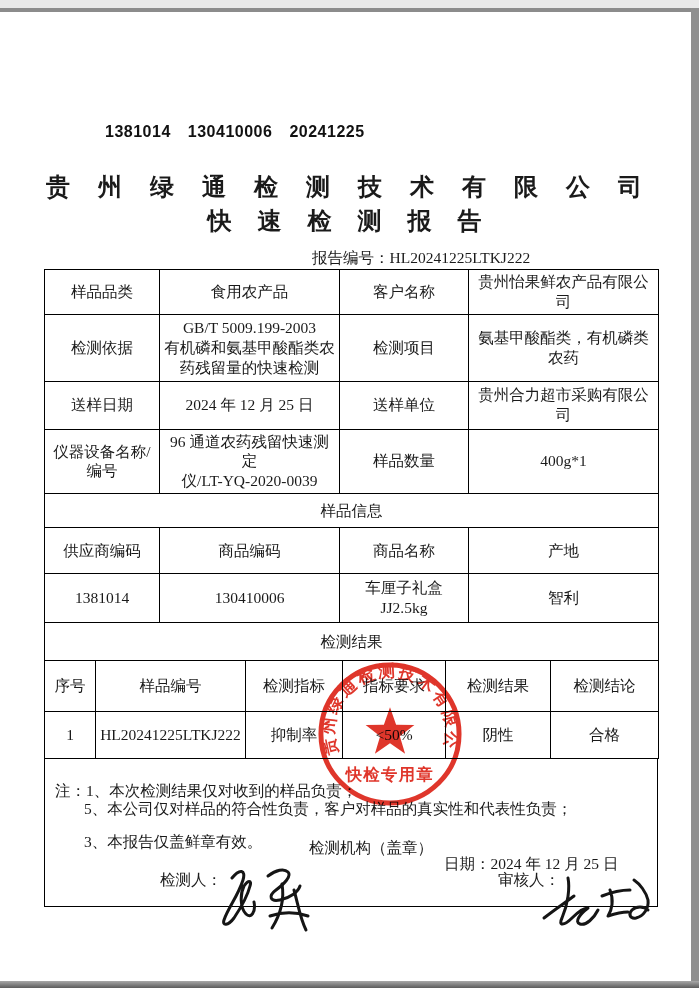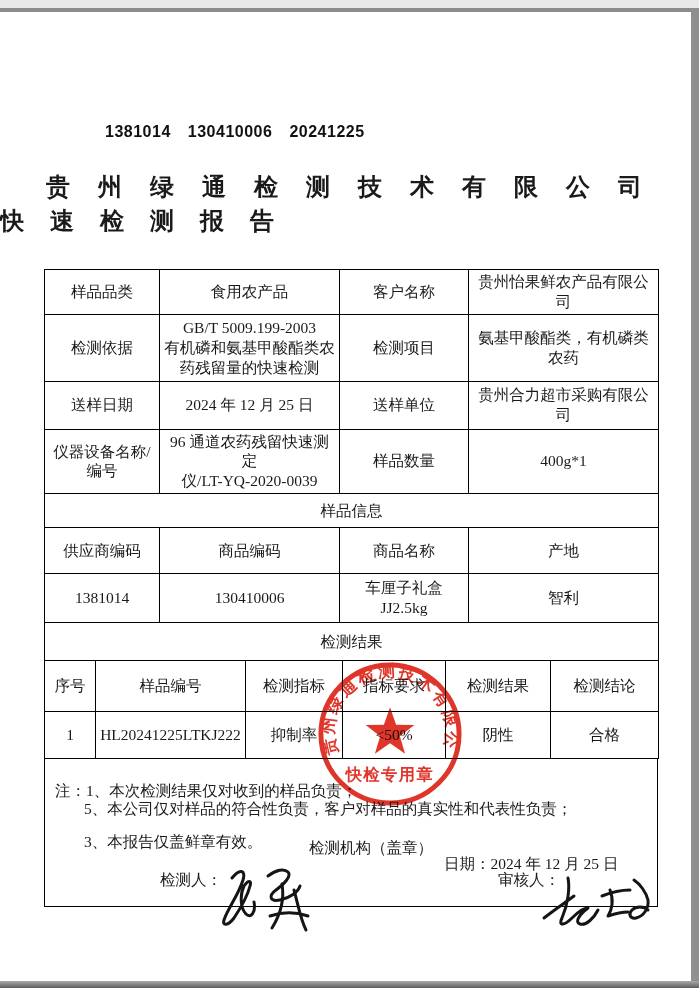--- a/index.html
+++ b/index.html
@@ -12,21 +12,21 @@
   .edge-top{position:absolute;left:0;top:0;width:699px;height:4px;background:#8c8c8c;}
   .edge-right{position:absolute;right:0;top:0;width:8px;height:988px;background:#8f8f8f;}
   .edge-bottom{position:absolute;left:0;bottom:0;width:699px;height:15px;
     background:linear-gradient(#a8a8a8,#5f5f5f 45%,#8a8a8a);}
   
   .top-numbers{position:absolute;left:105px;top:115px;
     font-family:"Liberation Sans", sans-serif;font-weight:bold;font-size:16px;
     letter-spacing:0.5px;display:flex;gap:17px;color:#111;}
   .title1{position:absolute;left:0;top:163px;width:699px;text-align:center;
     font-size:24px;font-weight:bold;letter-spacing:11px;white-space:nowrap;}
-  .title2{position:absolute;left:0;top:197px;width:699px;
+  .title2{position:absolute;left:0;top:197px;width:699px;text-align:center;
     font-size:24px;font-weight:bold;letter-spacing:10px;white-space:nowrap;}
   .report-no{position:absolute;left:312px;top:240px;font-size:15.5px;}
   
   .tablewrap{position:absolute;left:44px;top:262px;width:614px;}
   table{border-collapse:collapse;table-layout:fixed;width:614px;margin-top:-1px;}
   td{border:1px solid #000;text-align:center;vertical-align:middle;
      font-size:15.5px;line-height:1.28;padding:2px 4px;white-space:pre-line;
      overflow:hidden;}
   .sec-title td{height:29px;text-align:center;}
   .notes{position:relative;border:1px solid #000;border-top:none;width:612px;height:147px;
@@ -57,20 +57,21 @@
   <div class="edge-bottom"></div>
 
   <div class="top-numbers">
     <span>1381014</span>
     <span>130410006</span>
     <span>20241225</span>
   </div>
 
   <div class="title1">贵 州 绿 通 检 测 技 术 有 限 公 司</div>
   <div class="title2">快 速 检 测 报 告</div>
+  <div class="report-no">报告编号：HL20241225LTKJ222</div>
 
   <div class="tablewrap">
 
     <table>
       <colgroup>
           <col style="width:115px">
           <col style="width:180px">
           <col style="width:129px">
           <col style="width:190px">
         </colgroup>

